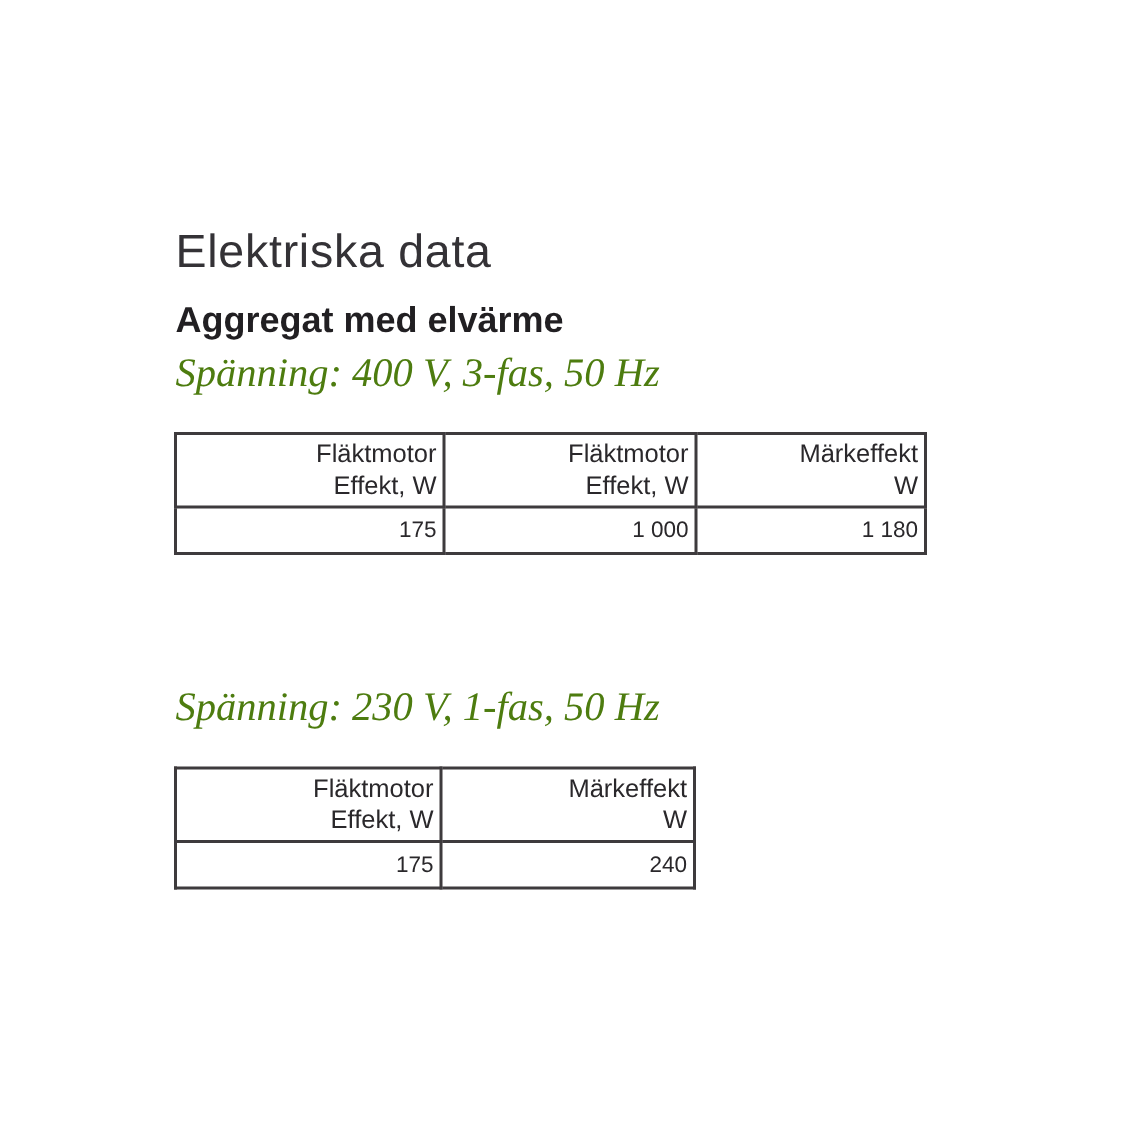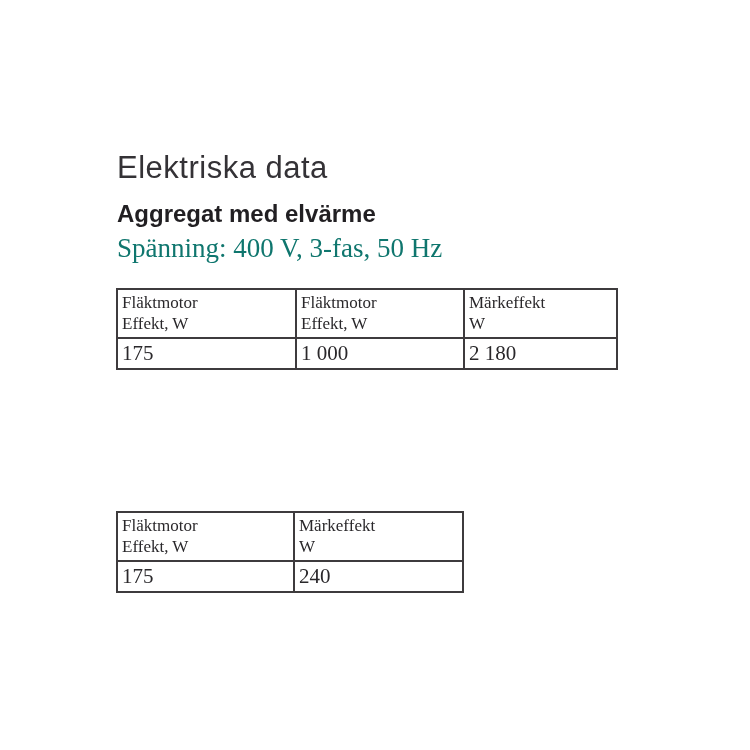--- a/index.html
+++ b/index.html
@@ -30,51 +30,51 @@
     font-weight: 700;
     letter-spacing: 0px;
     color: #211f22;
   }
   .voltage-line {
     position: absolute;
     left: 117px;
     font-family: "Liberation Serif", serif;
     font-size: 27px;
     font-weight: 400;
-    color: #0f766e;
+    color: #4d7c0f;
+    font-style: italic;
   }
   .heading-1 { top: 200px; }
   .voltage-1 { top: 233px; }
   .heading-2 { top: 422px; }
   .voltage-2 { top: 456px; }
   table.data-table {
     position: absolute;
     left: 116px;
     border-collapse: collapse;
     table-layout: fixed;
     background: #ffffff;
   }
   .table-1 { top: 288px; width: 500px; }
   .table-2 { top: 511px; width: 346px; }
   table.data-table td {
     border: 2px solid #3e3b3d;
-    text-align: left;
+    text-align: right;
     vertical-align: middle;
     color: #2a282b;
-    font-family: Liberation Serif, serif;
   }
   td.header-cell {
     height: 49px;
     font-size: 17px;
     line-height: 21px;
     padding: 2px 4px 3px;
   }
   td.value-cell {
     height: 31px;
-    font-size: 21px;
+    font-size: 15px;
     padding: 1px 4px 2px;
   }
   .table-1 col.c1 { width: 179px; }
   .table-1 col.c2 { width: 168px; }
   .table-1 col.c3 { width: 153px; }
   .table-2 col.c1 { width: 177px; }
   .table-2 col.c2 { width: 169px; }
 </style>
 </head>
 <body>
@@ -104,26 +104,27 @@
           <div>Effekt, W</div>
         </td>
         <td class="header-cell">
           <div>Märkeffekt</div>
           <div>W</div>
         </td>
       </tr>
       <tr>
         <td class="value-cell">175</td>
         <td class="value-cell">1 000</td>
-        <td class="value-cell">2 180</td>
+        <td class="value-cell">1 180</td>
       </tr>
     </tbody>
   </table>
 
 
+  <div class="voltage-line voltage-2">Spänning: 230 V, 1-fas, 50 Hz</div>
 
   <table class="data-table table-2">
     <colgroup>
         <col class="c1">
         <col class="c2">
       </colgroup>
     <tbody>
       <tr>
         <td class="header-cell">
           <div>Fläktmotor</div>

